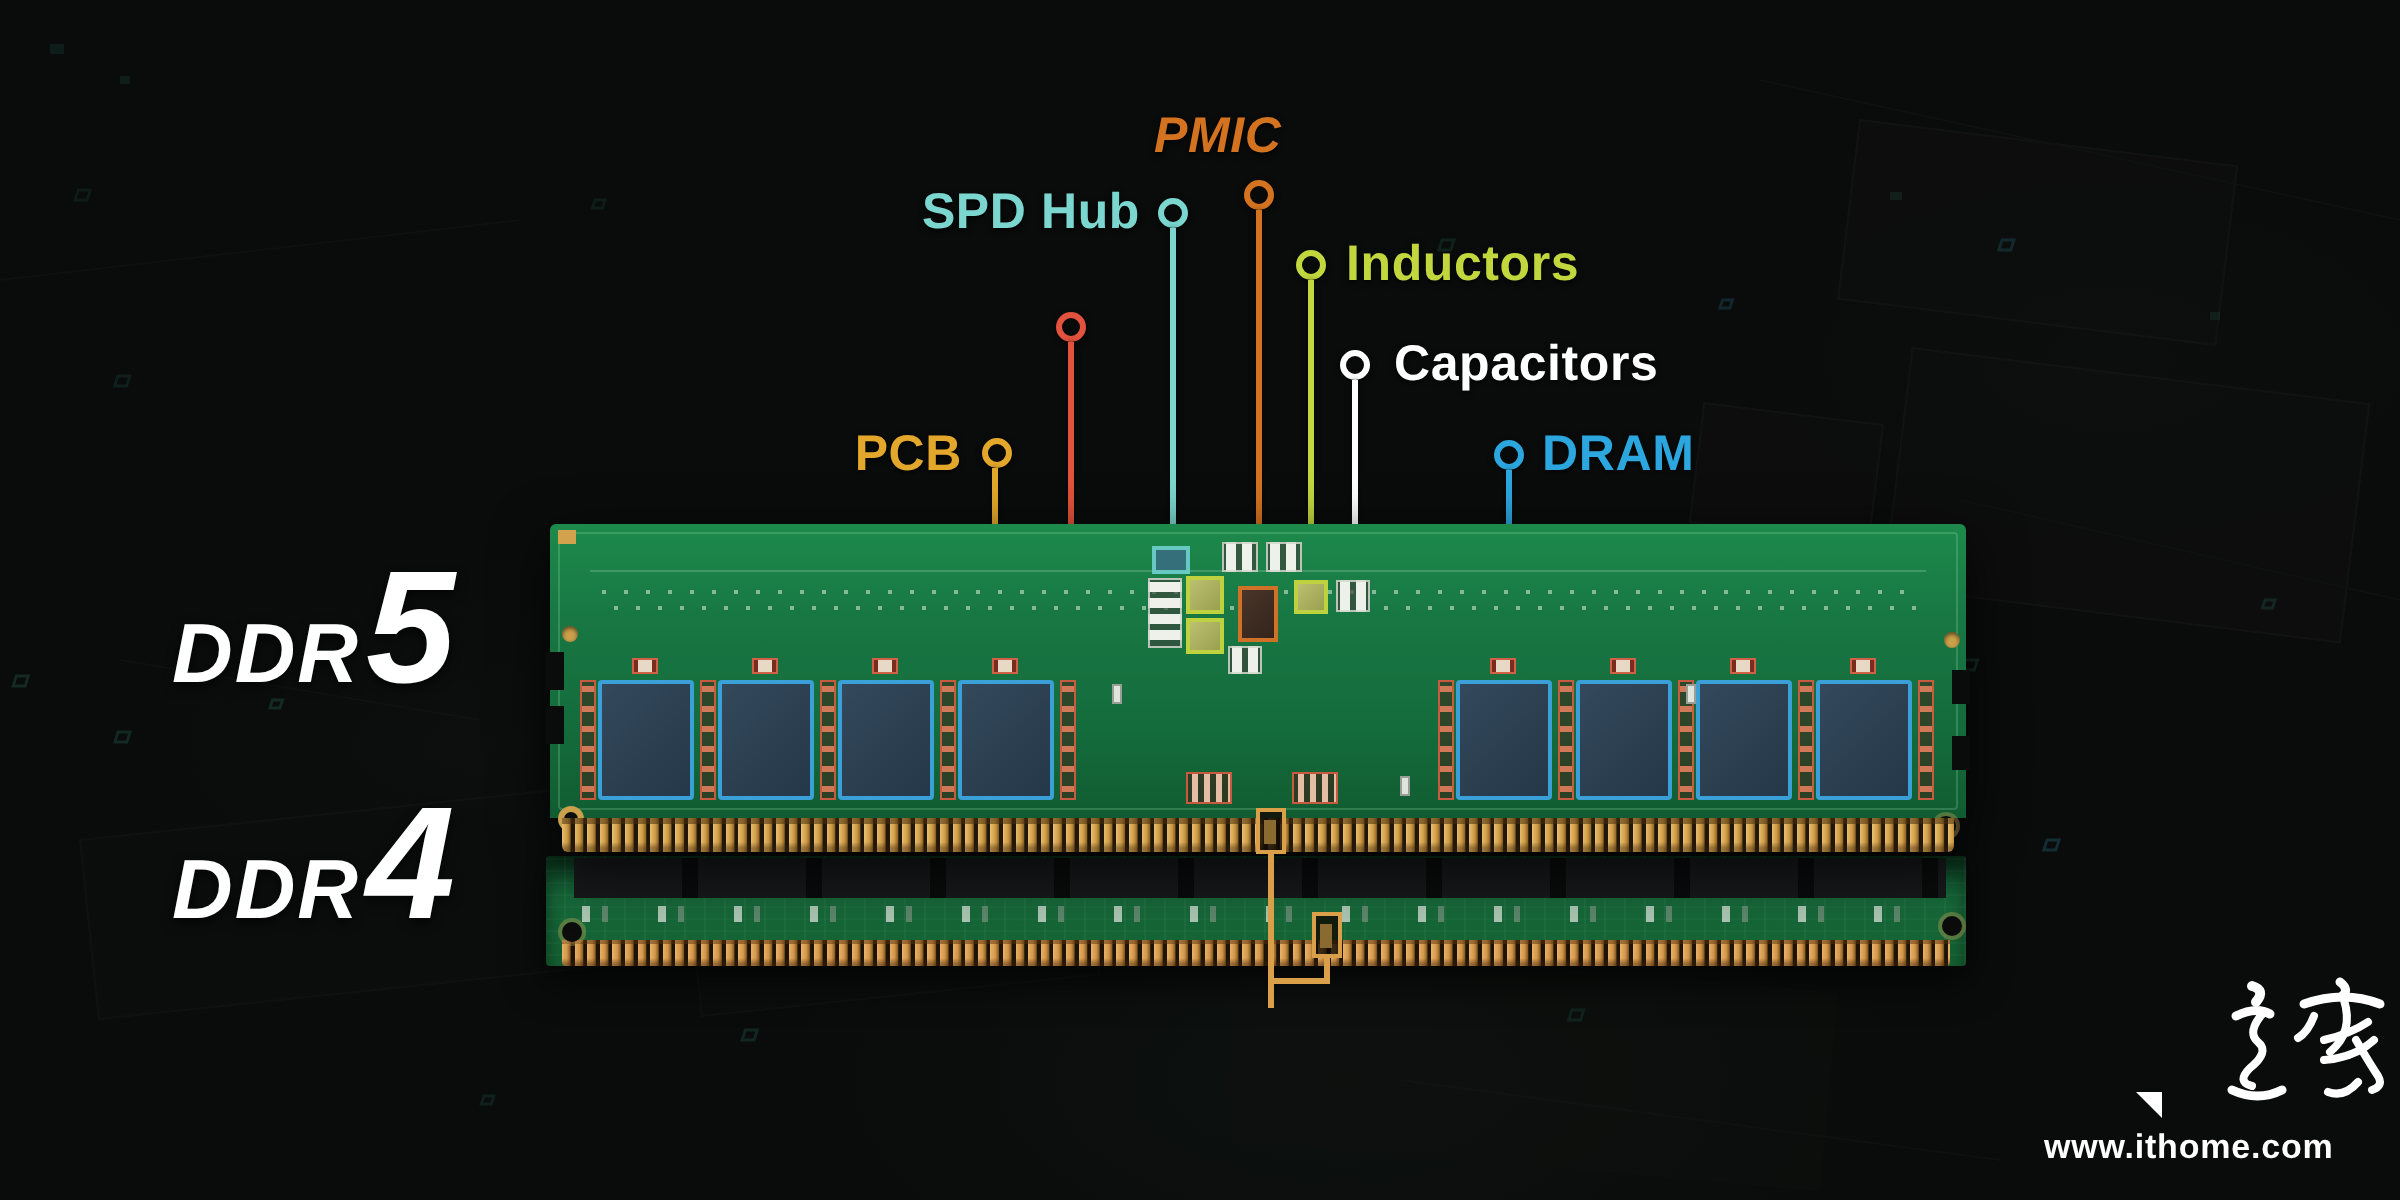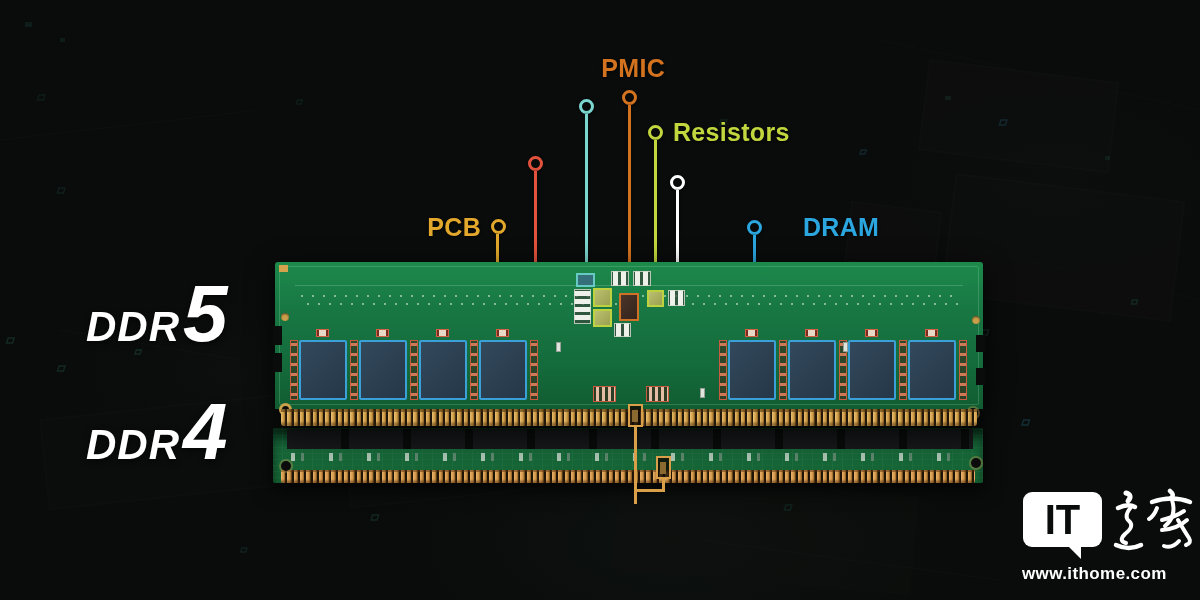--- a/index.html
+++ b/index.html
@@ -252,49 +252,48 @@
 
     <div class="pins5"></div>
   </div>
 
   <div class="key-box" style="left:628px;top:404px;"></div>
   <div class="key-box" style="left:656px;top:456px;"></div>
   <div class="key-line" style="left: 634px; top: 427px; width: 3px; height: 77px; background: rgb(217, 160, 73);"></div>
   <div class="key-line" style="left: 662px; top: 479px; width: 3px; height: 13px; background: rgb(217, 160, 73);"></div>
   <div class="key-line" style="left: 634px; top: 489px; width: 31px; height: 3px; background: rgb(217, 160, 73);"></div>
 
-  <div class="anno-text" style="left: 595px; top: 55px; width: 70px; text-align: right; color: rgb(212, 115, 31);">PMIC</div>
+  <div class="anno-text" style="left: 577px; top: 55px; width: 70px; text-align: left; color: rgb(212, 115, 31); font-style: italic;">PMIC</div>
   <div class="anno-dot" style="left: 622px; top: 90px; border-color: rgb(212, 115, 31);"></div>
   <div class="anno-line" style="left: 628px; top: 105px; height: 195px; background: rgb(212, 115, 31);"></div>
 
+  <div class="anno-text" style="left: 440px; top: 93px; width: 130px; text-align: right; color: rgb(122, 214, 206);">SPD Hub</div>
   <div class="anno-dot" style="left: 579px; top: 99px; border-color: rgb(122, 214, 206);"></div>
   <div class="anno-line" style="left: 585px; top: 114px; height: 158px; background: rgb(122, 214, 206);"></div>
 
-  <div class="anno-text" style="left: 673px; top: 119px; color: rgb(194, 214, 62);">Resistors</div>
+  <div class="anno-text" style="left: 673px; top: 119px; color: rgb(194, 214, 62);">Inductors</div>
   <div class="anno-dot" style="left: 648px; top: 125px; border-color: rgb(194, 214, 62);"></div>
   <div class="anno-line" style="left: 654px; top: 140px; height: 153px; background: rgb(194, 214, 62);"></div>
 
   <div class="anno-dot" style="left: 528px; top: 156px; border-color: rgb(226, 82, 60);"></div>
   <div class="anno-line" style="left: 534px; top: 171px; height: 167px; background: rgb(226, 82, 60);"></div>
 
+  <div class="anno-text" style="left: 697px; top: 169px; color: rgb(255, 255, 255);">Capacitors</div>
   <div class="anno-dot" style="left: 670px; top: 175px; border-color: rgb(255, 255, 255);"></div>
   <div class="anno-line" style="left: 676px; top: 190px; height: 106px; background: rgb(255, 255, 255);"></div>
 
   <div class="anno-text" style="left: 381px; top: 214px; width: 100px; text-align: right; color: rgb(227, 168, 43);">PCB</div>
   <div class="anno-dot" style="left: 491px; top: 219px; border-color: rgb(227, 168, 43);"></div>
   <div class="anno-line" style="left: 496px; top: 234px; height: 50px; background: rgb(227, 168, 43);"></div>
 
-  <div class="anno-text" style="left: 771px; top: 214px; color: rgb(43, 166, 223); margin-left: 32px;">DRAM</div>
+  <div class="anno-text" style="left: 771px; top: 214px; color: rgb(43, 166, 223);">DRAM</div>
   <div class="anno-dot" style="left: 747px; top: 220px; border-color: rgb(43, 166, 223);"></div>
   <div class="anno-line" style="left: 753px; top: 235px; height: 106px; background: rgb(43, 166, 223);"></div>
 
   <div class="logo">
-    <div class="bubble">
-      <span class="bubble-it">IT</span>
-    </div>
     <div class="bubble-tail"></div>
     <svg class="cjk-svg" width="84" height="66" viewBox="0 0 84 66" aria-label="之家">
       <g stroke="#fff" fill="none" stroke-linecap="round" stroke-linejoin="round">
 
         <path d="M14,5 q7,2 2,8" stroke-width="5"></path>
         <path d="M6,20 q10,-5 17,-1" stroke-width="4.5"></path>
         <path d="M20,18 q-9,10 -3,15 q6,5 -4,13 q-7,7 1,9" stroke-width="4"></path>
         <path d="M4,57 q13,6 25,0" stroke-width="4.5"></path>
 
         <path d="M58,3 q5,4 1,7" stroke-width="4.5"></path>

